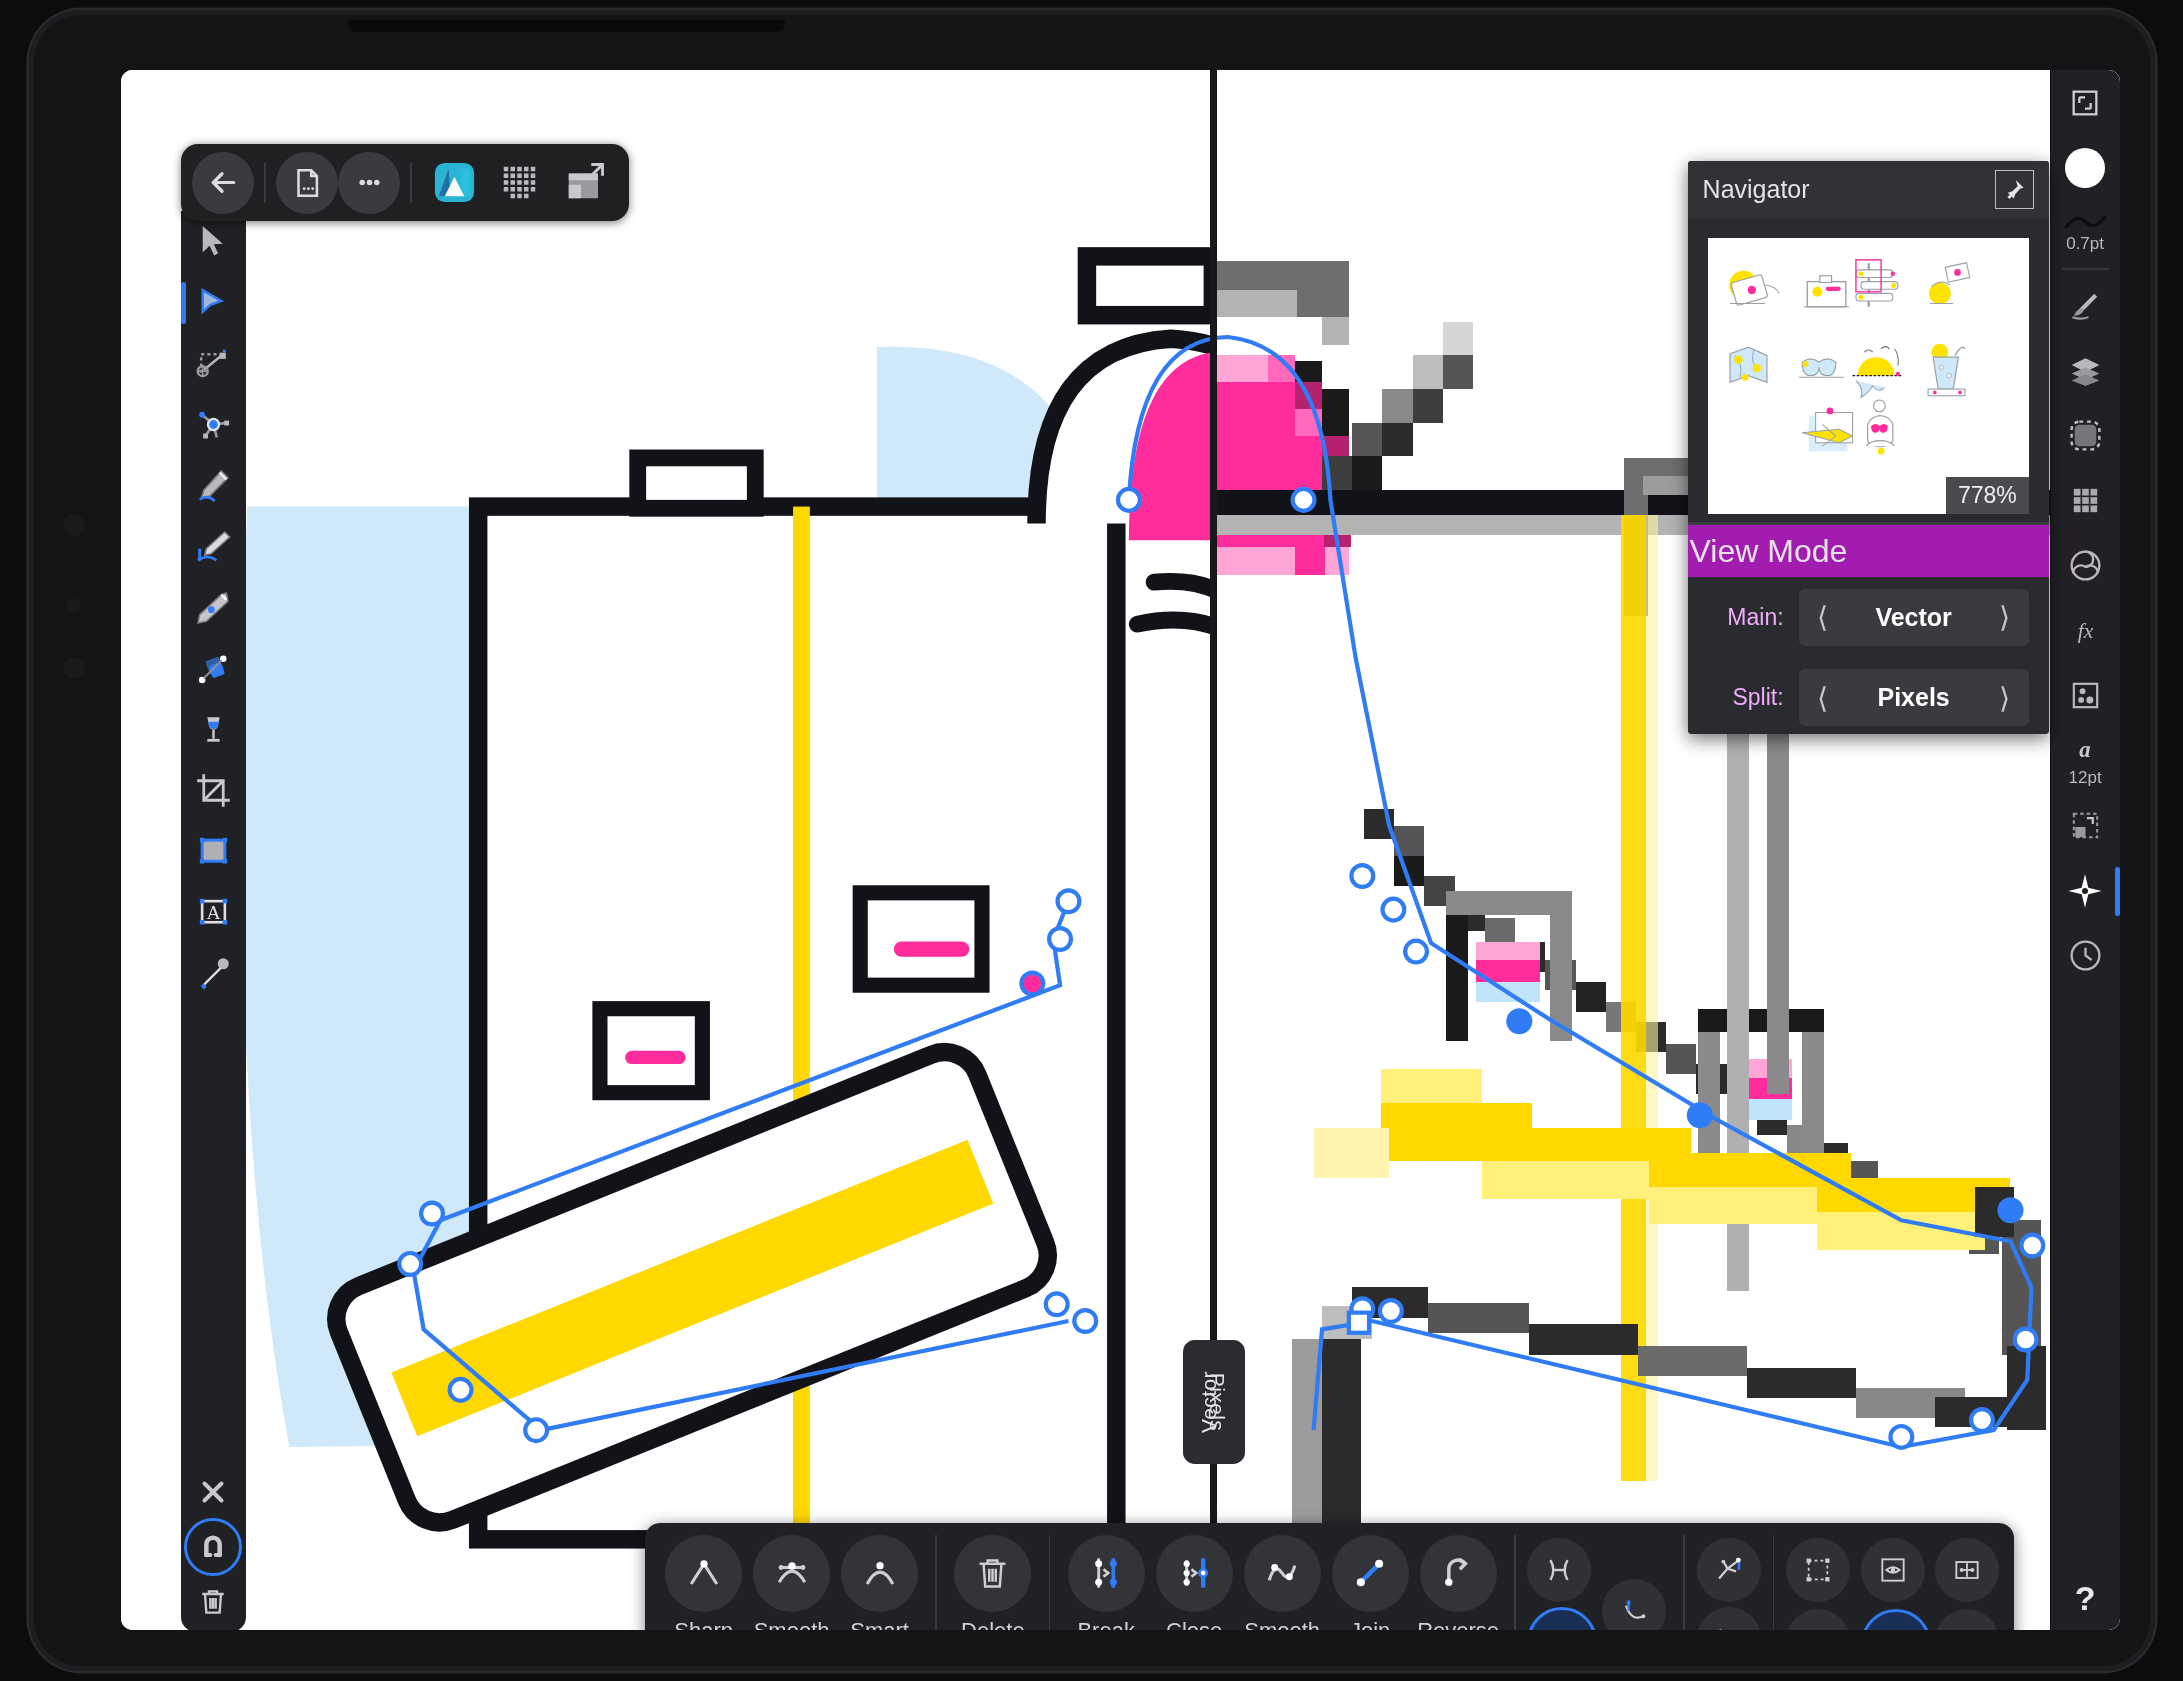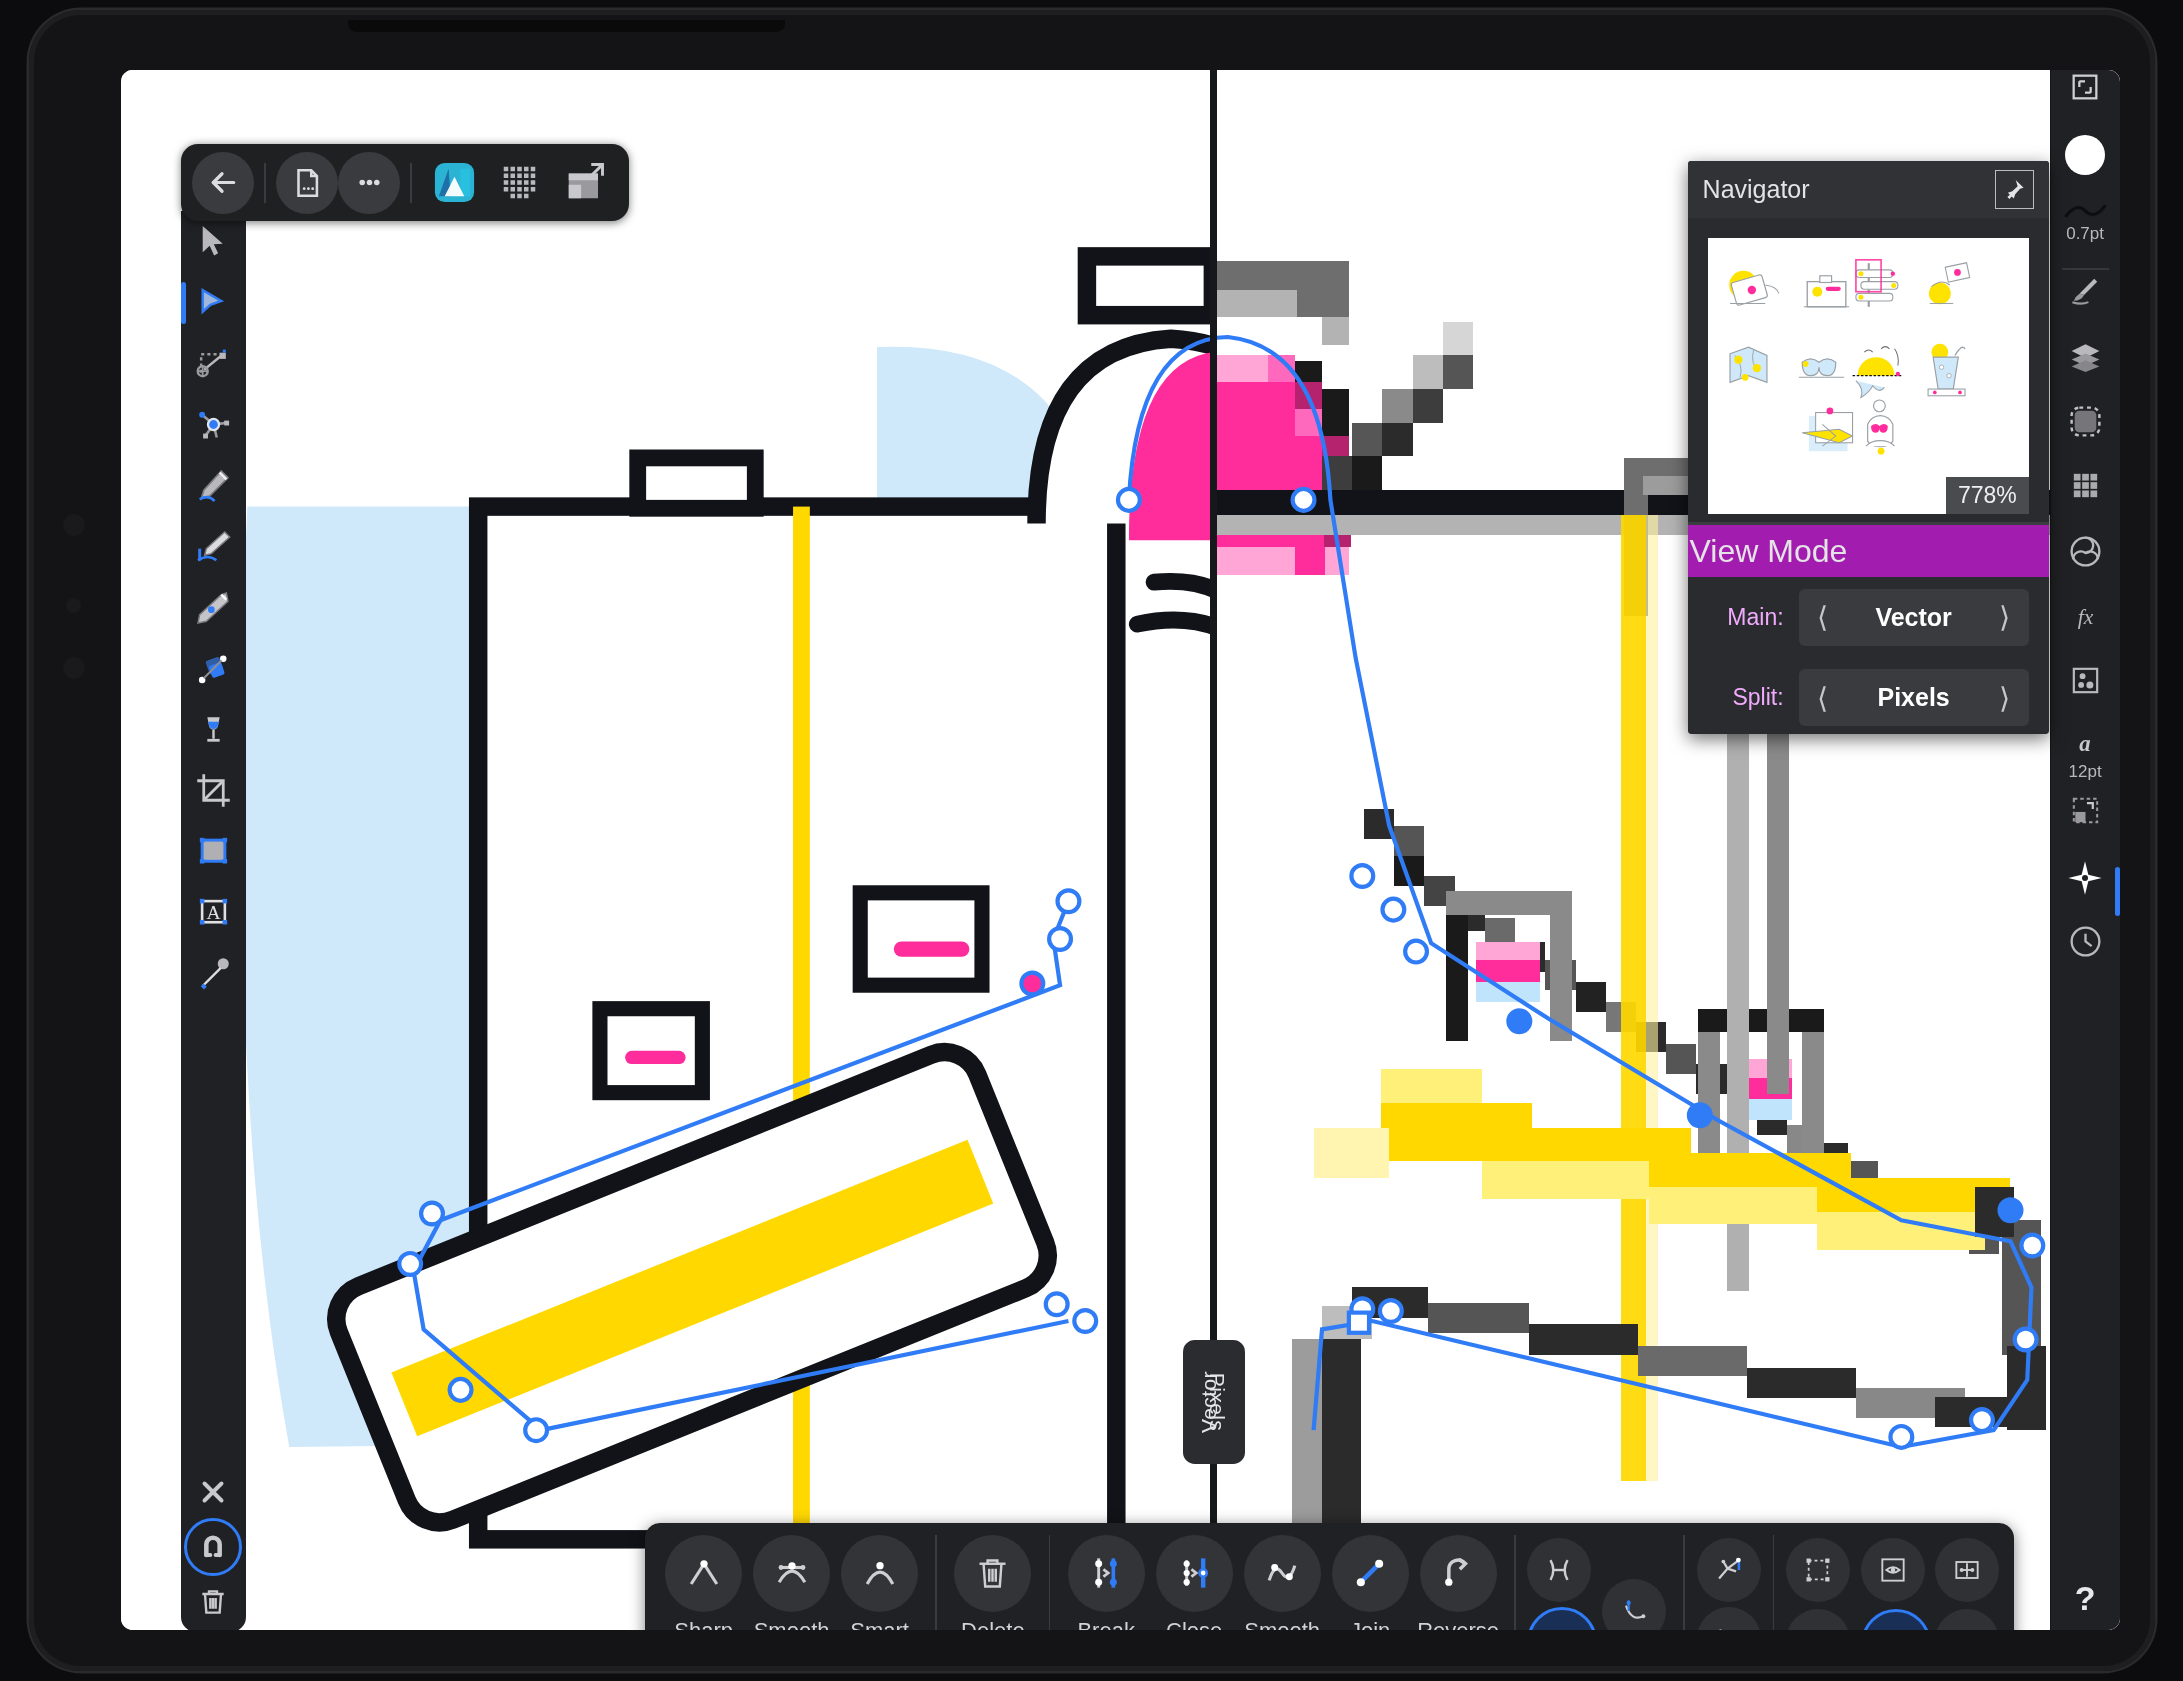--- a/index.html
+++ b/index.html
@@ -43,21 +43,21 @@
   .tool.active::before{content:"";position:absolute;left:0;top:10px;width:5px;height:42px;background:#2f7cf6;border-radius:2.5px;}
   .tool svg{display:block;}
 
   #rail-left-bottom{position:absolute;left:60px;top:1394px;width:65px;height:168px;background:#202124;border-radius:0 0 15px 15px;z-index:55;}
   .lb-item{width:65px;height:55px;display:flex;align-items:center;justify-content:center;color:#c9c9cc;}
   .ring-sel{width:52px;height:52px;border-radius:50%;border:3.4px solid #2f7cf6;display:flex;align-items:center;justify-content:center;}
 
   
   #rail-right{position:absolute;right:0;top:0;width:69px;height:1560px;background:#202124;z-index:58;
               border-left:1.7px solid #141416;}
-  .rtool{width:69px;height:65px;display:flex;flex-direction:column;align-items:center;color:#b9b9bc;position:relative;}
+  .rtool{width:69px;height:65px;display:flex;flex-direction:column;align-items:center;justify-content:center;color:#b9b9bc;position:relative;}
   .rtool .rt-label{font-size:17px;color:#b9b9bc;margin-top:1.7px;}
   .rtool.sel::after{content:"";position:absolute;right:0;top:8.4px;width:5px;height:49px;background:#2f7cf6;border-radius:2.5px;}
   .rsep{width:47px;height:1.7px;background:#36373a;margin:3.4px auto;}
   #help-btn{position:absolute;right:0;bottom:0;width:69px;height:64px;display:flex;align-items:center;justify-content:center;color:#e8e8ea;font-size:34px;font-weight:bold;}
 
   
   #navigator{position:absolute;right:71px;top:82px;width:361px;background:#2a2b2e;z-index:62;
              border-radius:3.4px;overflow:hidden;box-shadow:0 5px 18.5px rgba(0,0,0,.55);margin-top:9px;}
   #nav-head{height:57px;background:#313235;display:flex;align-items:center;padding:0 15px;justify-content:space-between;}
   #nav-head .ttl{color:#e4e4e6;font-size:25px;}

